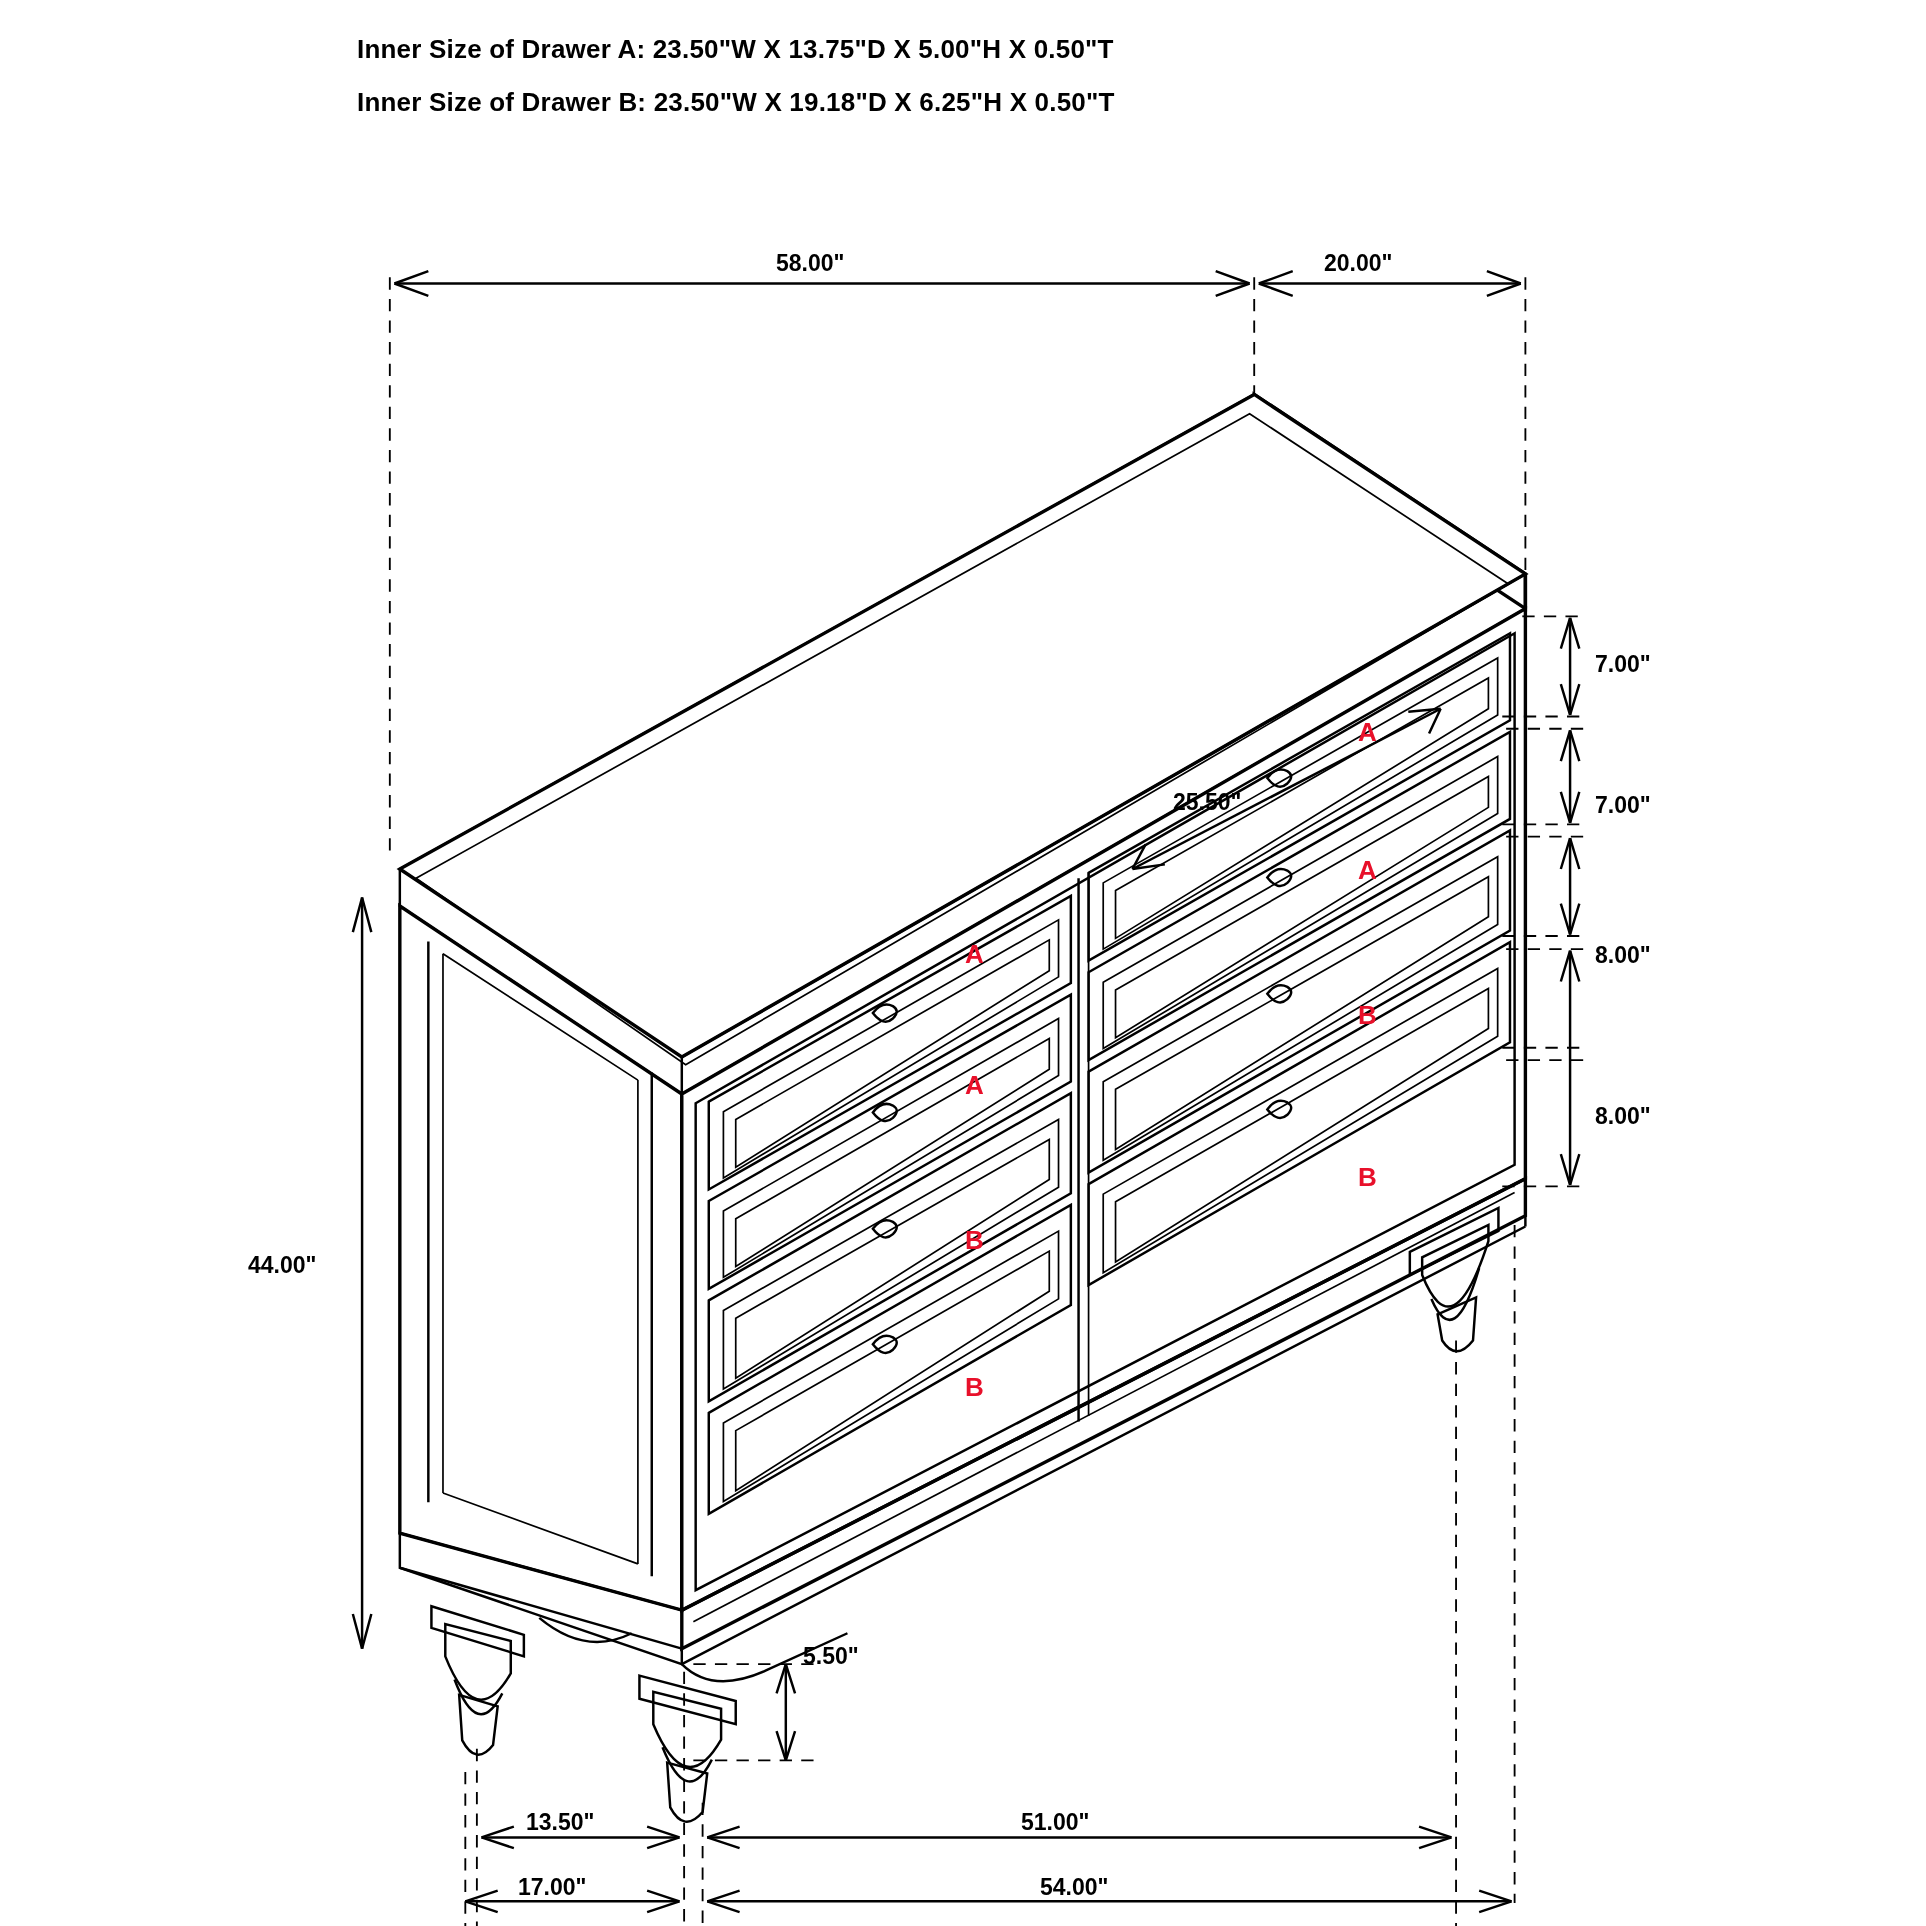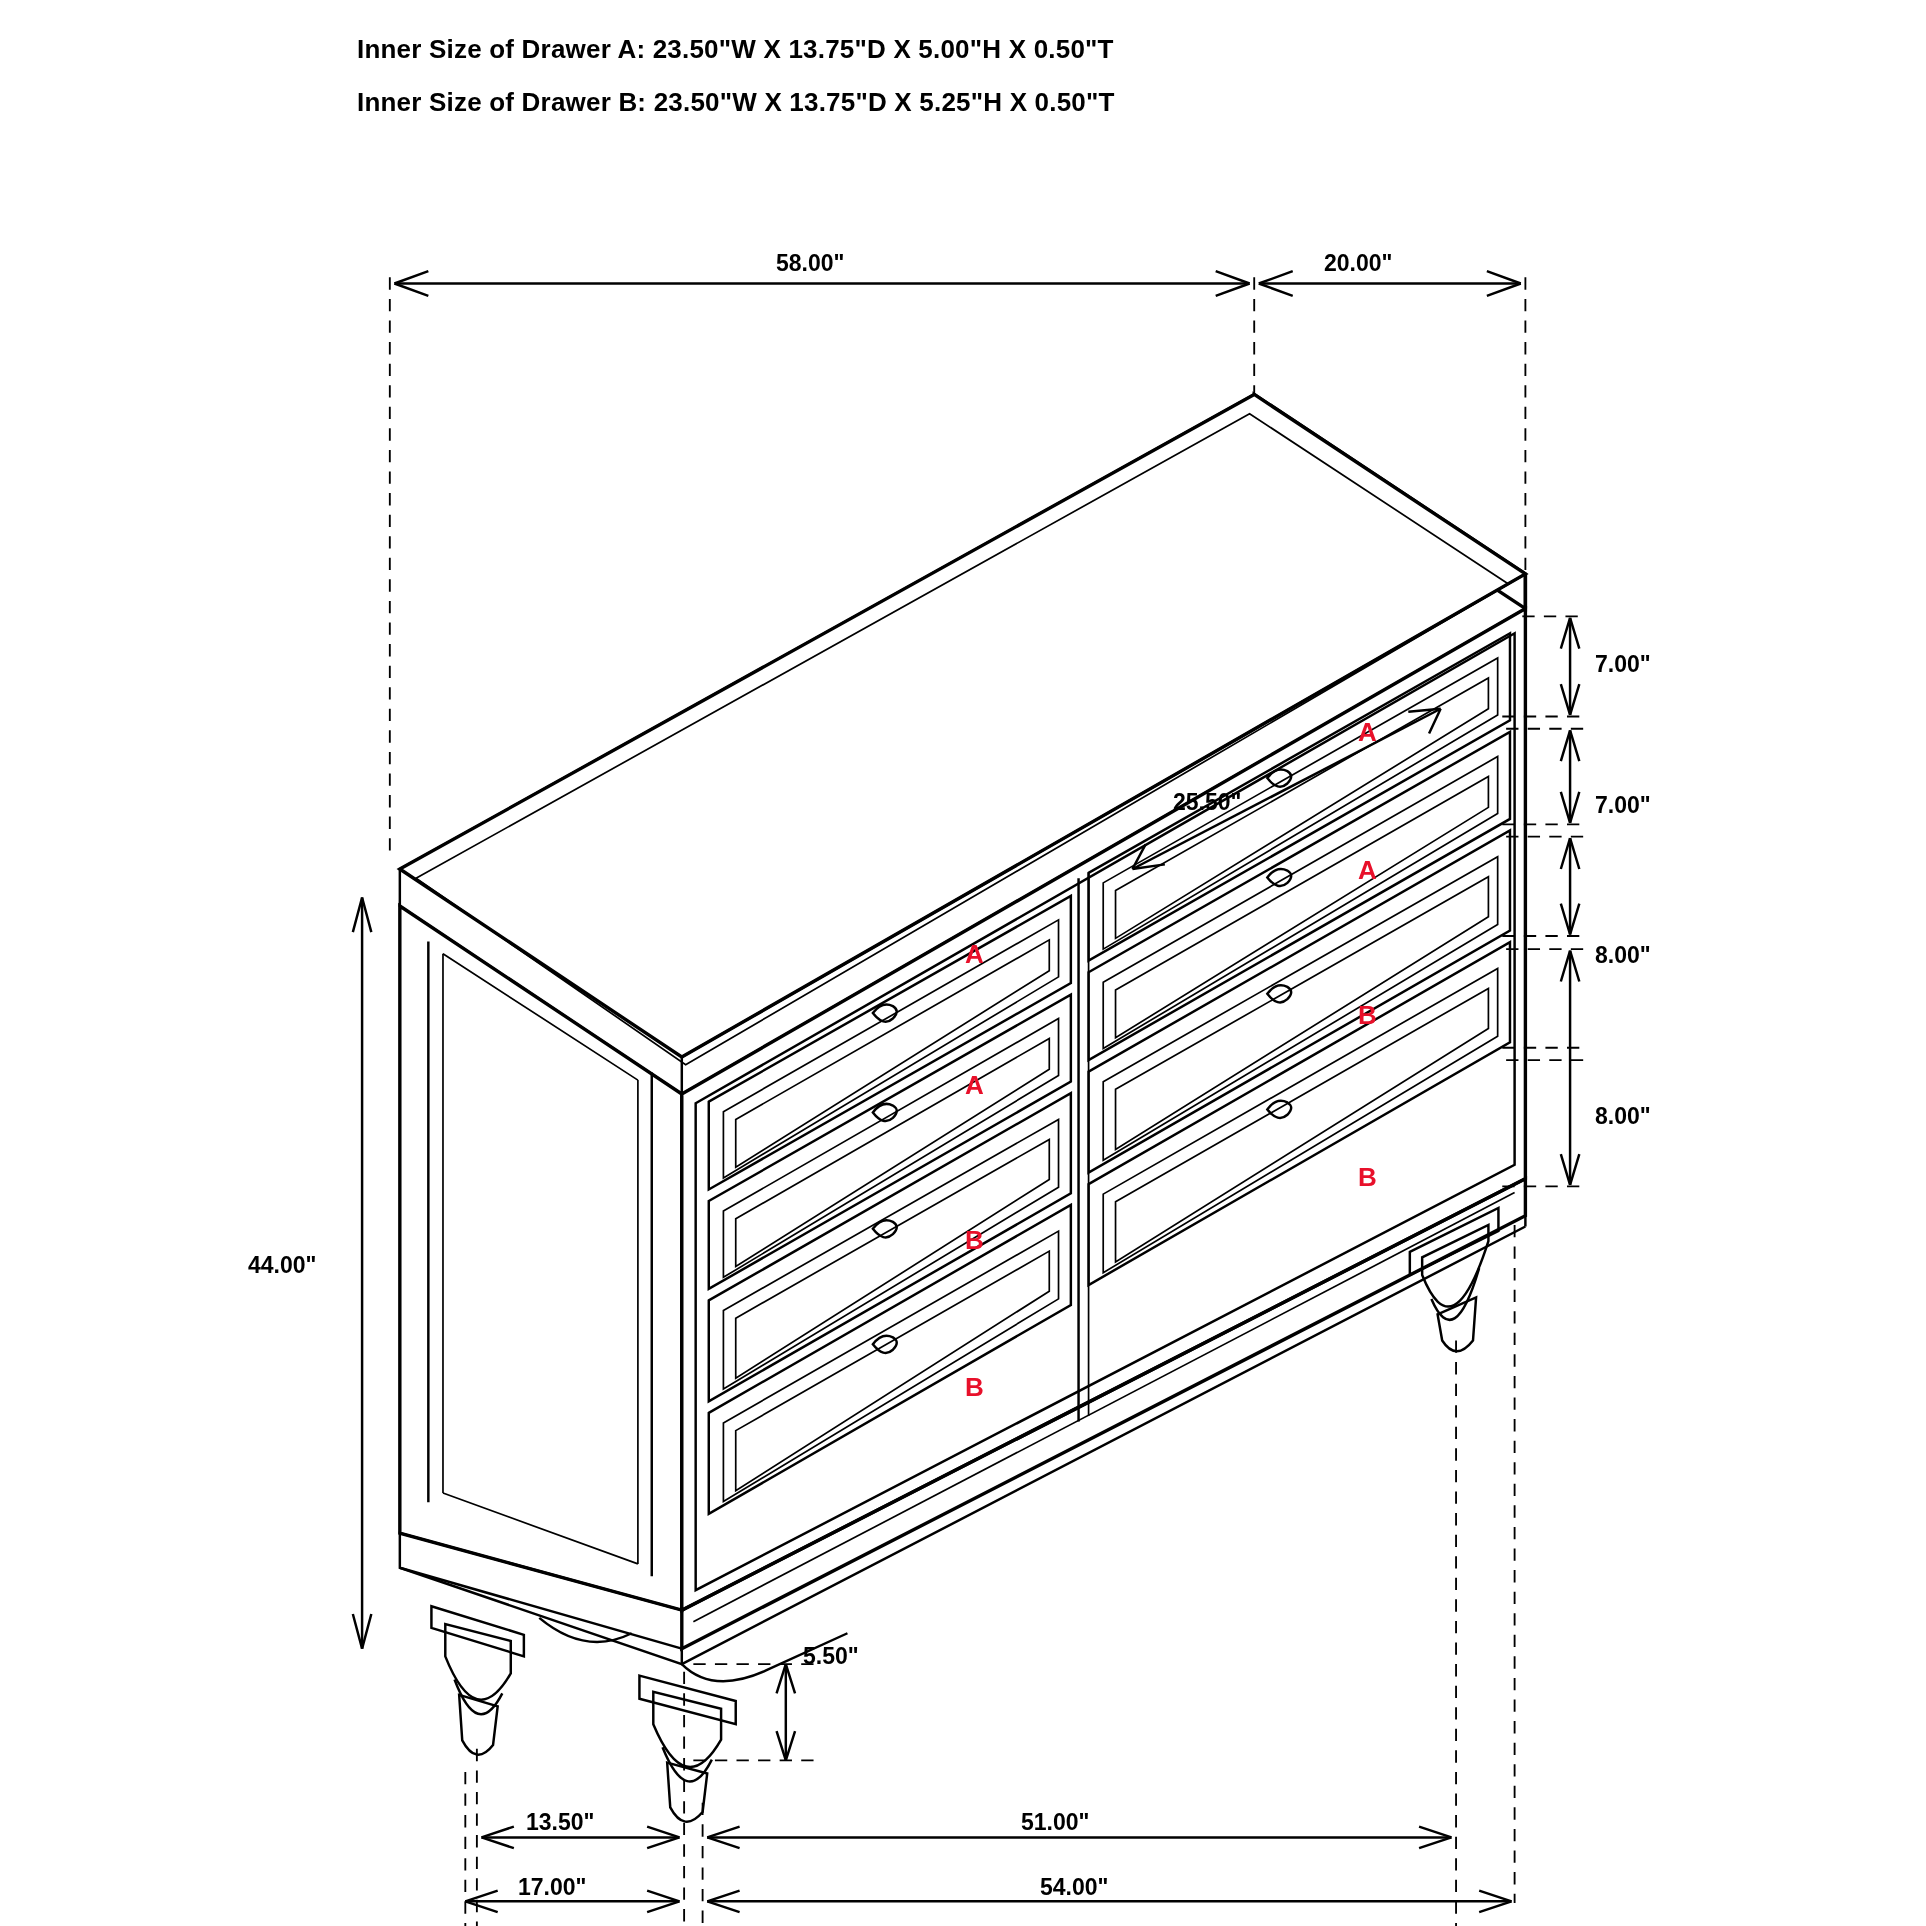--- a/index.html
+++ b/index.html
@@ -17,21 +17,21 @@
   .thick{stroke-width:4.4;}
   .dash{stroke:#000;stroke-width:2.4;fill:none;stroke-dasharray:16 12;}
   .white{fill:#ffffff;}
 </style>
 </head>
 <body>
 
 <div id="stage">
 
   <div class="hdr" id="hdr1">Inner Size of Drawer A: 23.50"W X 13.75"D X 5.00"H X 0.50"T</div>
-  <div class="hdr" id="hdr2">Inner Size of Drawer B: 23.50"W X 13.75"D X 5.25"H X 0.50"T</div>
+  <div class="hdr" id="hdr2">Inner Size of Drawer B: 23.50"W X 19.18"D X 6.25"H X 0.50"T</div>
 
   <svg width="1926" height="1926" viewBox="0 0 2500 2500">
 
     <path class="dash" d="M506 360 L506 1110"></path>
     <path class="dash" d="M1628 360 L1628 510"></path>
     <path class="dash" d="M1980 360 L1980 745"></path>
 
     <path class="ln med" d="M512 368 L1622 368"></path>
     <path class="ln med" d="M512 368 L556 352 M512 368 L556 384"></path>
     <path class="ln med" d="M1622 368 L1578 352 M1622 368 L1578 384"></path>

